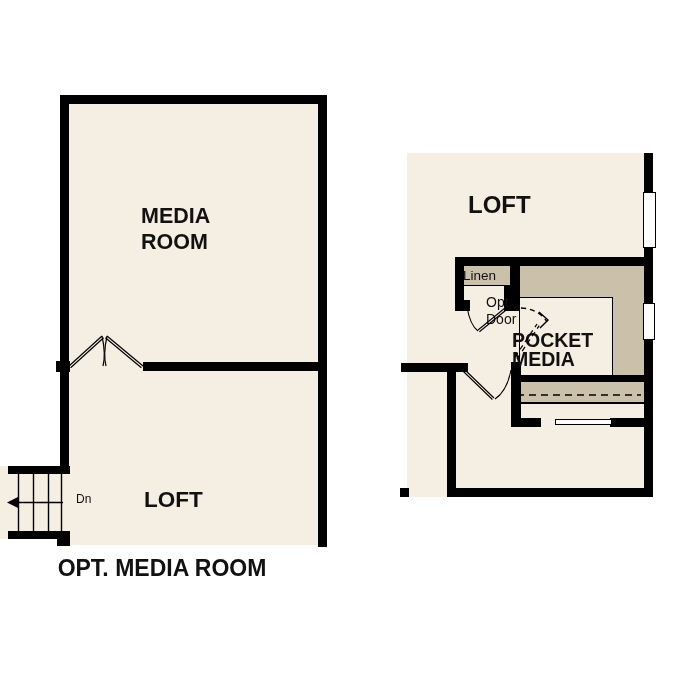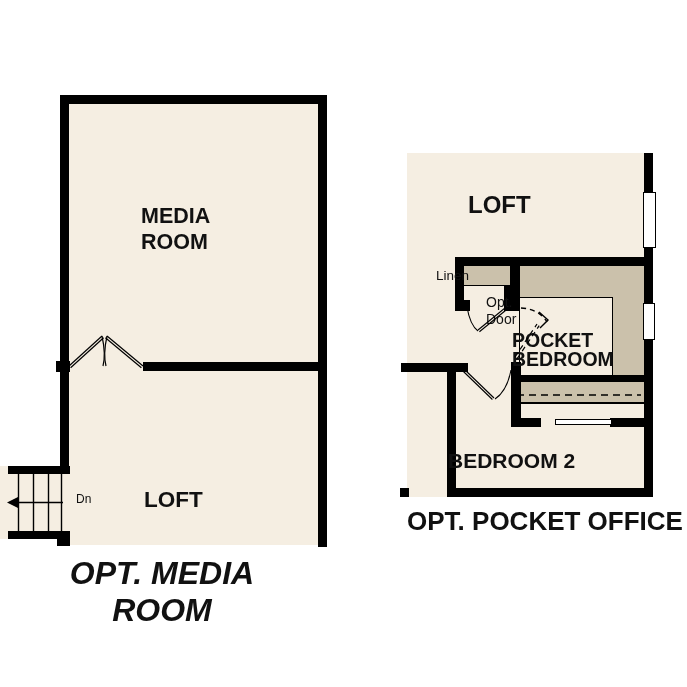--- a/index.html
+++ b/index.html
@@ -36,21 +36,21 @@
     <div class="wall" style="left:318px;top:95px;width:9px;height:452px;"></div>
     <div class="wall" style="left:143px;top:362px;width:184px;height:9px;"></div>
 
     <div class="wall" style="left:8px;top:466px;width:62px;height:8px;"></div>
     <div class="wall" style="left:8px;top:531px;width:62px;height:8px;"></div>
     <div class="wall" style="left:57px;top:531px;width:13px;height:15px;"></div>
 
     <div class="label" style="left:141px;top:203px;width:110px;font-size:21.5px;line-height:26px;">MEDIA ROOM</div>
     <div class="label" style="left:144px;top:487px;width:100px;font-size:22.5px;">LOFT</div>
     <div class="label" style="left:64px;top:493px;width:32px;font-size:12px;font-weight:normal;text-align:left;padding-left:12px;">Dn</div>
-    <div class="caption" style="left:30px;top:555px;width:264px;font-size:32px;font-style:italic;">OPT. MEDIA ROOM</div>
+    <div class="caption" style="left:30px;top:555px;width:264px;font-size:23px;">OPT. MEDIA ROOM</div>
   </div>
 
   <div class="abs" style="left:0;top:0;width:687px;height:687px;">
 
     <div class="fill" style="left:407px;top:153px;width:246px;height:344px;"></div>
 
     <div class="tan" style="left:520px;top:266px;width:124px;height:114px;"></div>
     <div class="thinbox" style="left:519px;top:297px;width:94px;height:81px;background:var(--room_fill,#f5eee2);"></div>
     <div class="tan" style="left:513px;top:382px;width:131px;height:20px;"></div>
     <div class="wall" style="left:511px;top:402px;width:142px;height:2px;"></div>
@@ -70,25 +70,23 @@
     <div class="wall" style="left:447px;top:363px;width:9px;height:134px;"></div>
     <div class="wall" style="left:401px;top:363px;width:67px;height:9px;"></div>
     <div class="wall" style="left:400px;top:488px;width:9px;height:9px;"></div>
     <div class="wall" style="left:447px;top:488px;width:206px;height:9px;"></div>
 
     <div class="window" style="left:643px;top:192px;width:13px;height:56px;"></div>
     <div class="window" style="left:643px;top:303px;width:12px;height:37px;"></div>
     <div class="window" style="left:555px;top:419px;width:57px;height:6px;"></div>
 
     <div class="label" style="left:468px;top:191px;width:100px;font-size:24px;">LOFT</div>
-    <div class="label" style="left:436px;top:268px;width:48px;font-size:13.5px;font-weight:normal;">Linen</div>
+    <div class="label" style="left:463px;top:268px;width:48px;font-size:13.5px;font-weight:normal;">Linen</div>
     <div class="label" style="left:486px;top:294px;width:46px;font-size:14px;font-weight:normal;line-height:16.5px;">Opt. Door</div>
-    <div class="label" style="left:512px;top:331px;width:120px;font-size:19.5px;line-height:19px;">POCKET BEDROOM</div>
-    <div class="label" style="left:448px;top:449px;width:200px;font-size:21px;white-space:nowrap;">BEDROOM 2</div>
-    <div class="caption" style="left:405px;top:506px;width:280px;font-size:26px;white-space:nowrap;">OPT. POCKET OFFICE</div>
+    <div class="label" style="left:512px;top:331px;width:120px;font-size:19.5px;line-height:19px;">POCKET MEDIA</div>
   </div>
 
   <svg class="overlay" width="687" height="687" viewBox="0 0 687 687">
 
     <g stroke="#000" stroke-width="1.2" fill="none">
       <line x1="69" y1="366" x2="102" y2="336"></line>
       <line x1="70.6" y1="367.8" x2="103.6" y2="337.8"></line>
       <line x1="143" y1="366" x2="107" y2="336"></line>
       <line x1="141.4" y1="367.8" x2="105.4" y2="337.8"></line>
       <path d="M102,336 Q106,354 103,366"></path>

